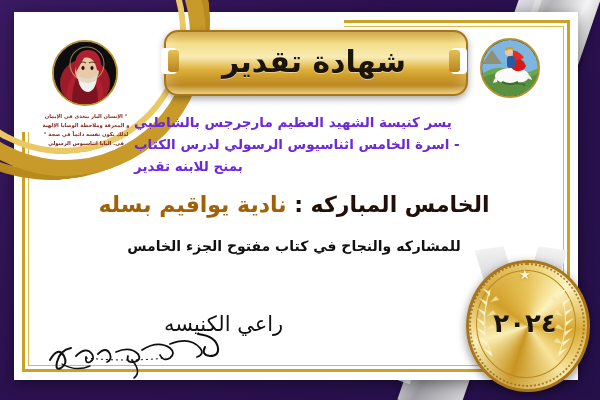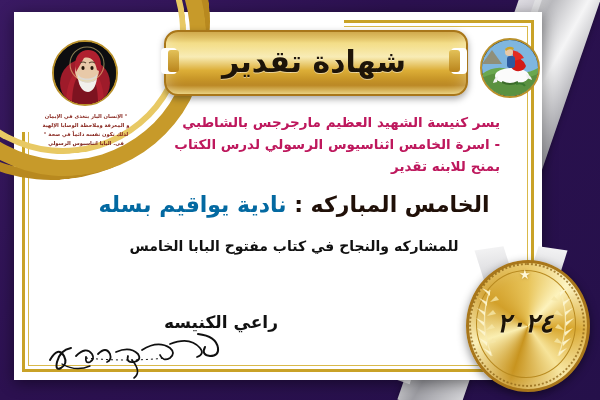--- a/index.html
+++ b/index.html
@@ -22,21 +22,21 @@
   }
   .silver-band2{
     position:absolute;top:-130px;right:14px;width:22px;height:540px;
     background:linear-gradient(100deg,#ffffff 0%,#cfcfd3 60%,#ededef 100%);
     transform:rotate(19deg);transform-origin:top center;opacity:.92;
   }
 
   
   .paper{
     position:absolute;left:14px;top:12px;width:528px;height:368px;
-    background:#fff;box-shadow:0 3px 14px rgba(0,0,0,.45);
+    background:#fff;box-shadow:0 3px 14px rgba(0,0,0,.45);padding-left:36px;
   }
   
   .frame-outer{
     position:absolute;left:8px;top:8px;right:8px;bottom:8px;
     border:3px solid #c9a227;
   }
   .frame-inner{
     position:absolute;left:14px;top:14px;right:14px;bottom:14px;
     border:1px solid #d9b94a;
   }
@@ -104,42 +104,42 @@
   }
   .quote{
     position:absolute;left:14px;top:100px;width:116px;
     direction:rtl;text-align:center;
     font-size:5.2px;line-height:1.75;color:#8a2a22;font-weight:bold;
   }
   .quote .src{color:#7d241d;}
 
   
   .body-lines{
-    position:absolute;left:136px;top:100px;width:350px;
-    direction:rtl;text-align:right;color:#be185d;
+    position:absolute;left:120px;top:100px;width:350px;
+    direction:rtl;text-align:left;color:#6d28d9;
   }
   .body-lines div{font-size:13.5px;line-height:1.62;font-weight:600;}
 
   .recipient{
     position:absolute;left:70px;top:180px;width:420px;
     direction:rtl;text-align:center;
     font-size:22px;font-weight:bold;color:#201008;
   }
-  .recipient .name{color:#0369a1;}
+  .recipient .name{color:#a16207;}
 
   .achievement{
     position:absolute;left:70px;top:226px;width:420px;
     direction:rtl;text-align:center;
     font-size:14px;font-weight:600;color:#111;
   }
 
   
   .sig-title{
     position:absolute;left:150px;top:300px;
-    direction:rtl;font-size:17px;font-weight:bold;color:#111;
+    direction:rtl;font-size:21px;font-weight:normal;color:#111;
   }
   .sig-svg{position:absolute;left:28px;top:318px;}
 
   
   .seal{position:absolute;left:460px;top:252px;width:130px;height:140px;}
   .seal-tail{
     position:absolute;width:30px;height:64px;top:-4px;
     background:linear-gradient(180deg,#f2f2f3,#bdbdc2);
   }
   .seal-tail.a{left:24px;transform:skewX(10deg) rotate(-8deg);}
@@ -162,21 +162,20 @@
   }
   .seal-star{
     position:absolute;left:59px;top:16px;color:#fff8d8;font-size:13px;line-height:1;
     text-shadow:0 0 3px rgba(160,110,20,.8);
   }
   .seal-year{
     position:absolute;left:6px;top:8px;width:118px;height:126px;
     display:flex;align-items:center;justify-content:center;
     font-size:26px;font-weight:bold;color:#1d1408;direction:rtl;
     text-shadow:0 1px 0 rgba(255,255,255,.4);
-    font-style:italic;
   }
   .laurel{position:absolute;left:6px;top:8px;}
 </style>
 </head>
 <body>
 
 <div id="cert">
 
   <div class="silver-band"></div>
   <div class="silver-band2"></div>
@@ -252,21 +251,21 @@
       <div>يسر كنيسة الشهيد العظيم مارجرجس بالشاطبي</div>
       <div>- اسرة الخامس اثناسيوس الرسولي لدرس الكتاب</div>
       <div>بمنح للابنه تقدير</div>
     </div>
 
     <div class="recipient">
       <span>الخامس المباركه :</span>
       <span class="name">نادية يواقيم بسله</span>
     </div>
 
-    <div class="achievement">للمشاركه والنجاح في كتاب مفتوح البابا الخامس</div>
+    <div class="achievement">للمشاركه والنجاح في كتاب مفتوح الجزء الخامس</div>
 
     <div class="sig-title">راعي الكنيسه</div>
     <svg class="sig-svg" width="240" height="52" viewBox="0 0 240 52">
       <path d="M8 30 q8 -14 14 -4 q4 8 -3 12 q-6 3 -4 -6 q3 -12 14 -14" stroke="#101010" stroke-width="2" fill="none" stroke-linecap="round"></path>
       <path d="M34 26 q10 -10 16 -2 q3 5 -2 8 q-5 2 -4 -5" stroke="#101010" stroke-width="1.8" fill="none" stroke-linecap="round"></path>
       <path d="M56 24 q8 -8 12 0 q2 6 -3 8" stroke="#101010" stroke-width="1.8" fill="none" stroke-linecap="round"></path>
       <path d="M74 22 q14 -6 22 2 q4 6 -4 8 q-8 1 -6 -6" stroke="#101010" stroke-width="1.8" fill="none" stroke-linecap="round"></path>
       <path d="M100 20 q16 -10 28 -2 q6 5 0 10 q-7 4 -10 -3" stroke="#101010" stroke-width="1.8" fill="none" stroke-linecap="round"></path>
       <path d="M128 14 q20 -8 30 4 q5 6 -3 9" stroke="#101010" stroke-width="1.8" fill="none" stroke-linecap="round"></path>
       <path d="M156 4 q18 2 20 14 q1 8 -8 8 q-9 -1 -5 -9" stroke="#101010" stroke-width="2" fill="none" stroke-linecap="round"></path>

